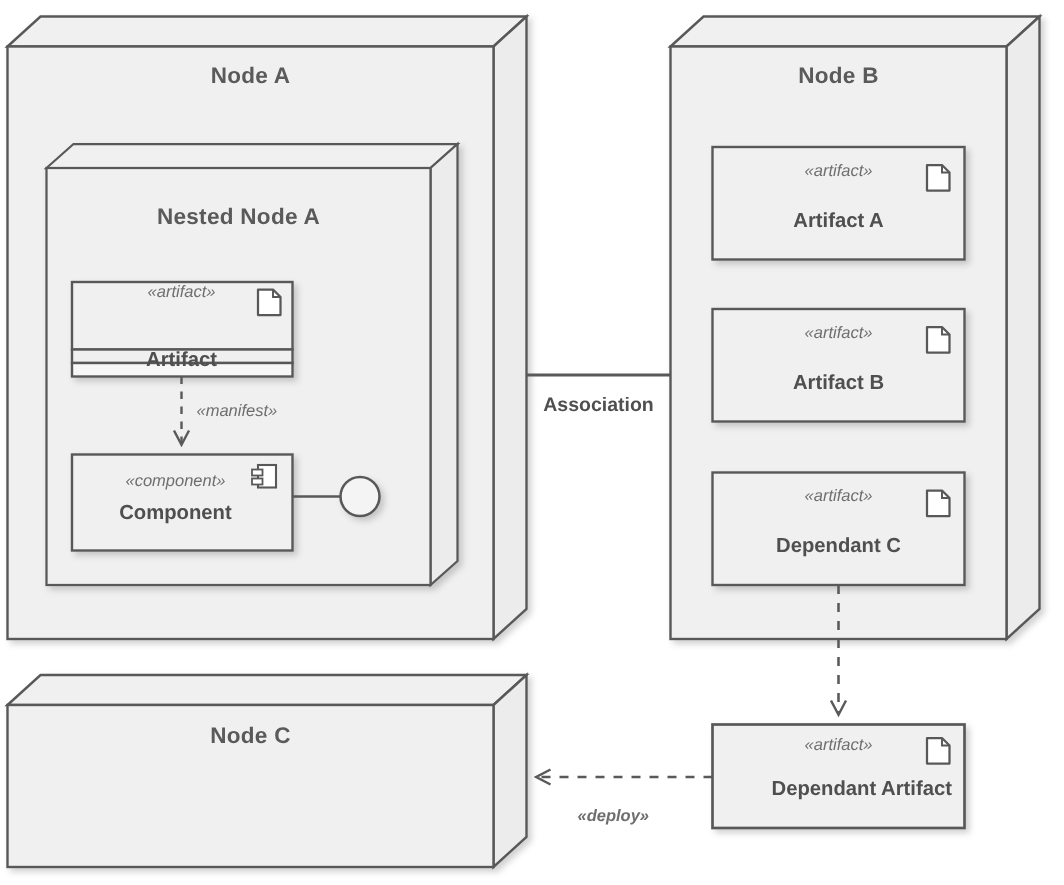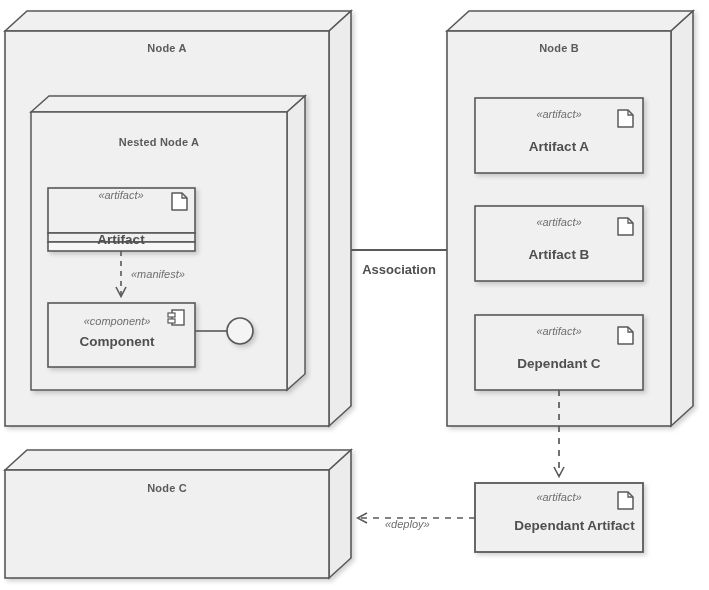--- a/index.html
+++ b/index.html
@@ -21,21 +21,21 @@
     height: 590px;
   }
   .lbl {
     position: absolute;
     color: #5a5a5a;
     font-family: "Liberation Sans", sans-serif;
     white-space: nowrap;
     pointer-events: none;
   }
   .node-title {
-    font-size: 11px;
+    font-size: 15px;
     font-weight: bold;
     letter-spacing: 0.2px;
     text-align: center;
   }
   .stereo {
     font-size: 11px;
     font-style: italic;
     color: #6e6e6e;
     text-align: center;
   }
@@ -169,13 +169,13 @@
 
 <div class="lbl stereo ctr" style="left:559px; top:216px;">«artifact»</div>
 <div class="lbl elem-name ctr" style="left:559px; top:247px;">Artifact B</div>
 
 <div class="lbl stereo ctr" style="left:559px; top:325px;">«artifact»</div>
 <div class="lbl elem-name ctr" style="left:559px; top:356px;">Dependant C</div>
 
 <div class="lbl stereo ctr" style="left:559px; top:491px;">«artifact»</div>
 <div class="lbl elem-name ctr" style="left:559px; top:518px;padding-left:31px;">Dependant Artifact</div>
 
-<div class="lbl edge-label" style="left:385px; top:518px;">«deploy»</div>
+<div class="lbl edge-label" style="left:385px; top:538px;font-weight:bold;">«deploy»</div>
 
 </body></html>

